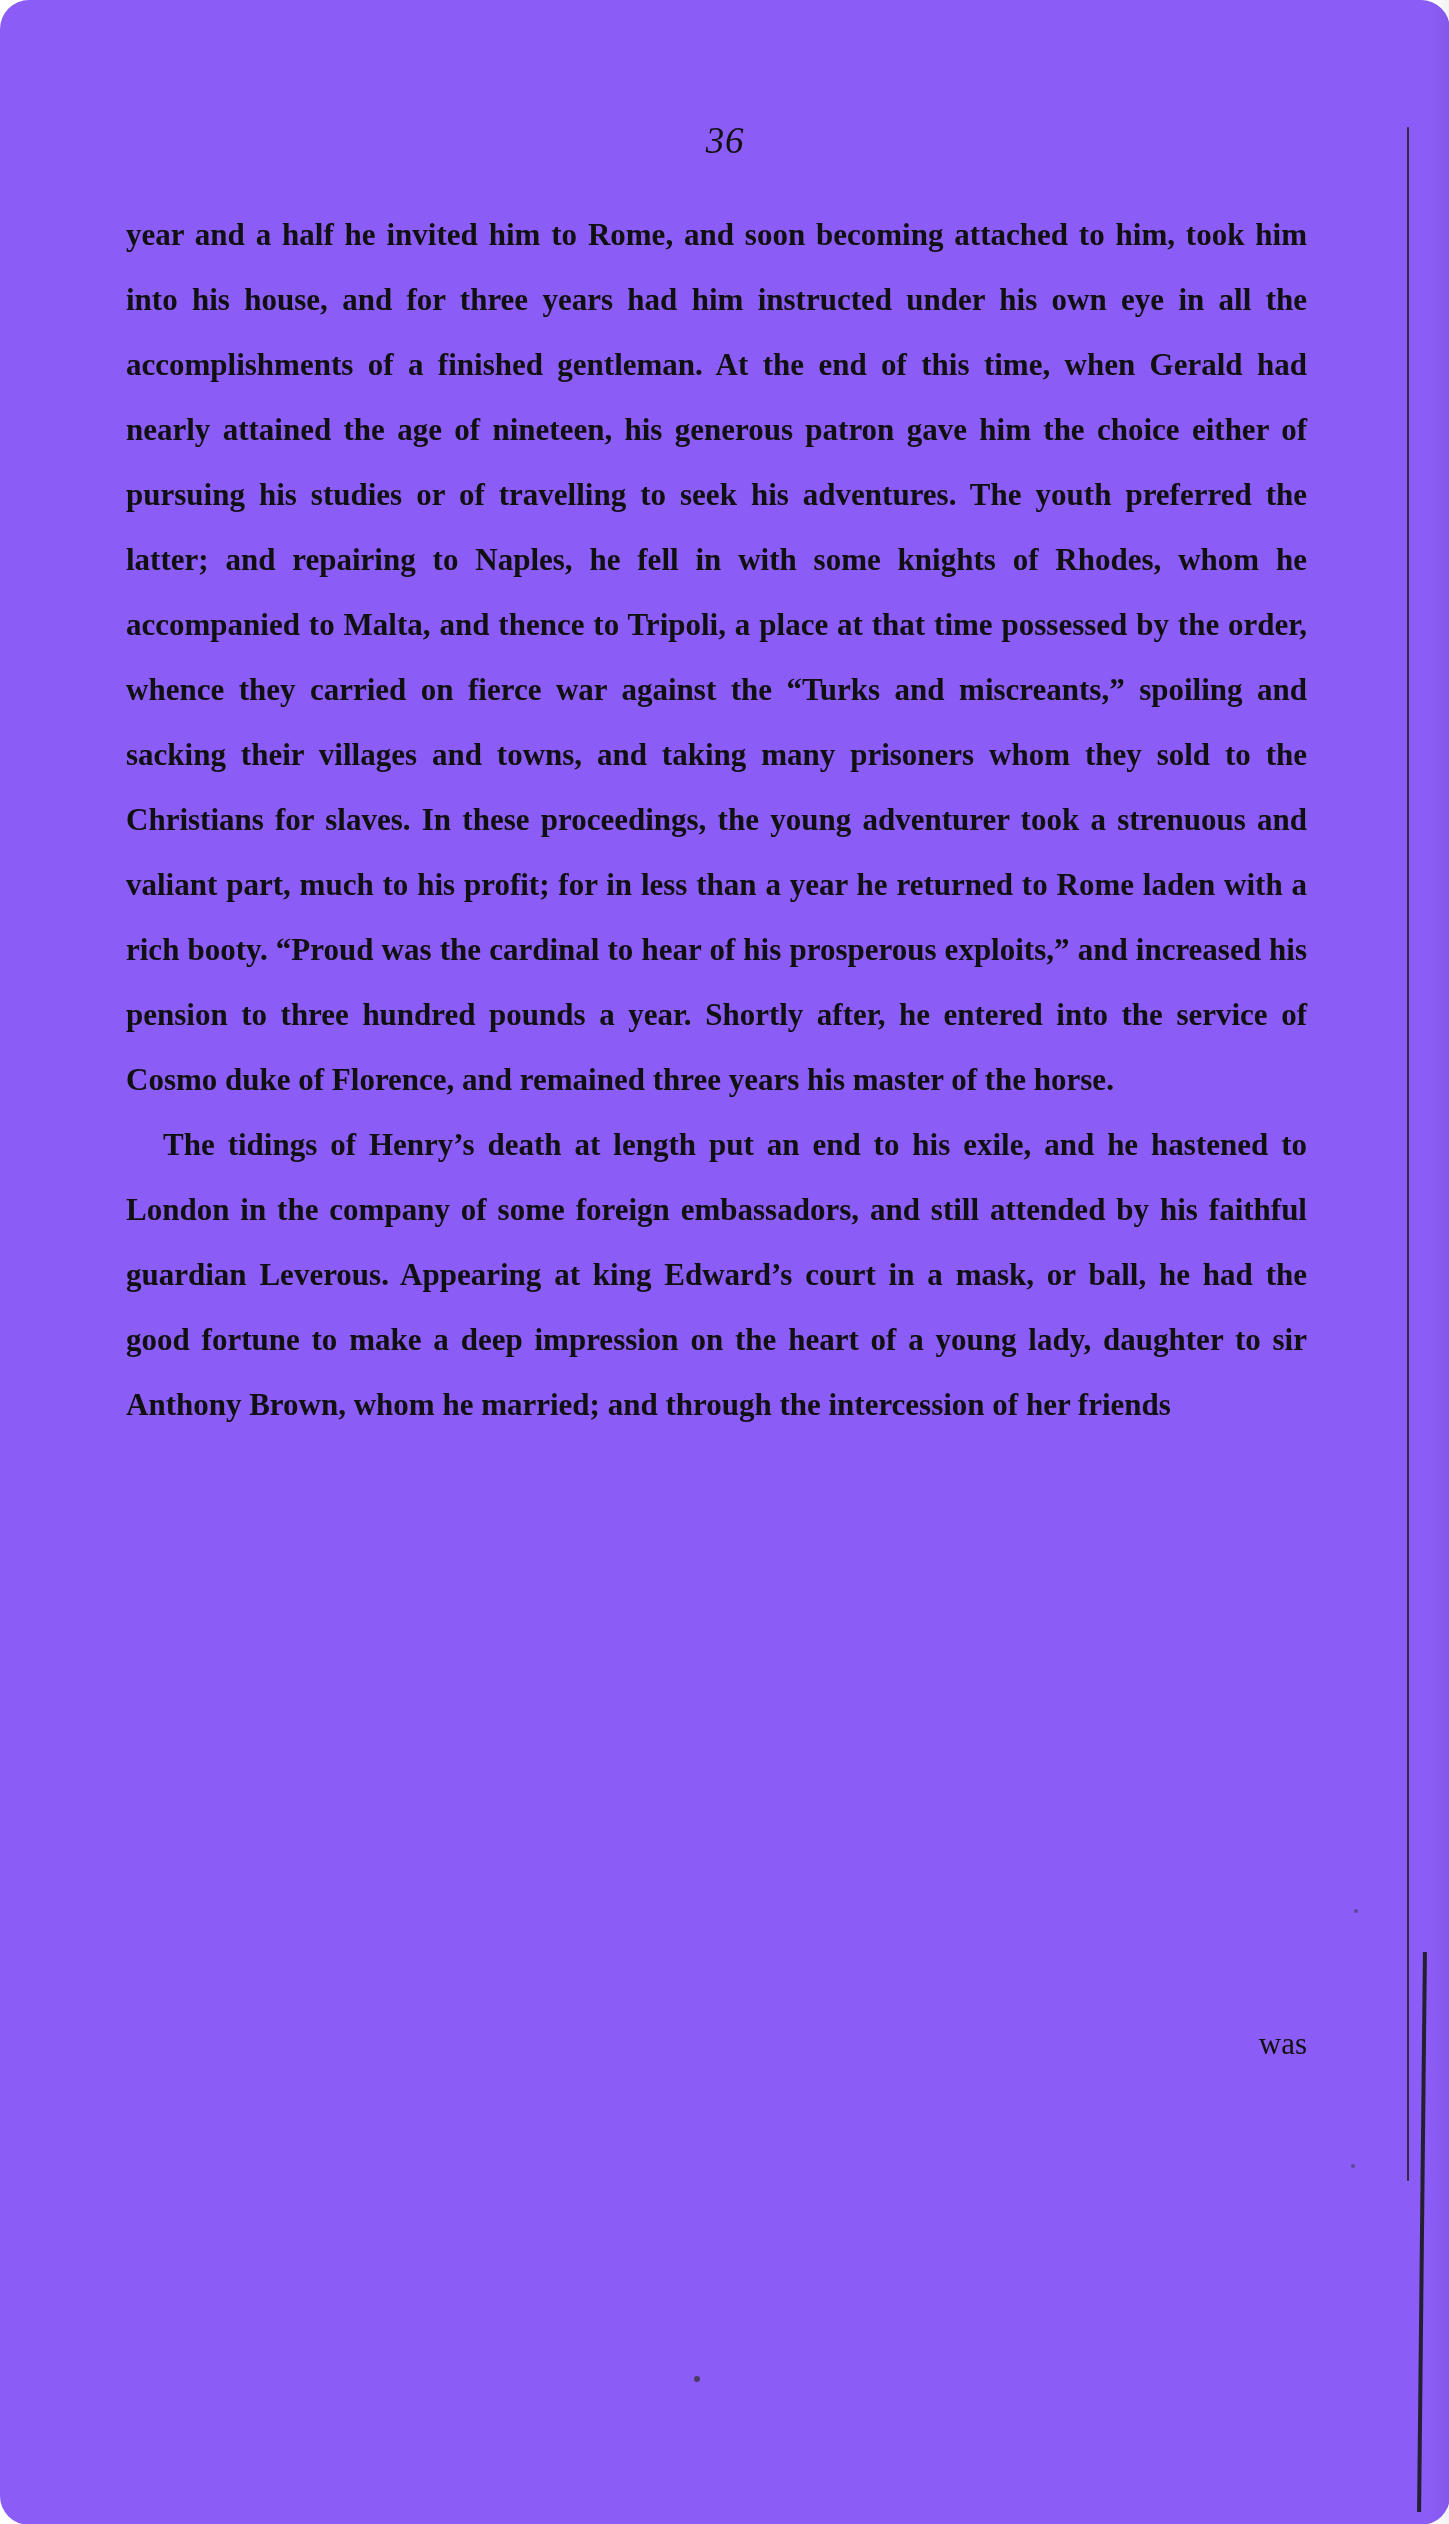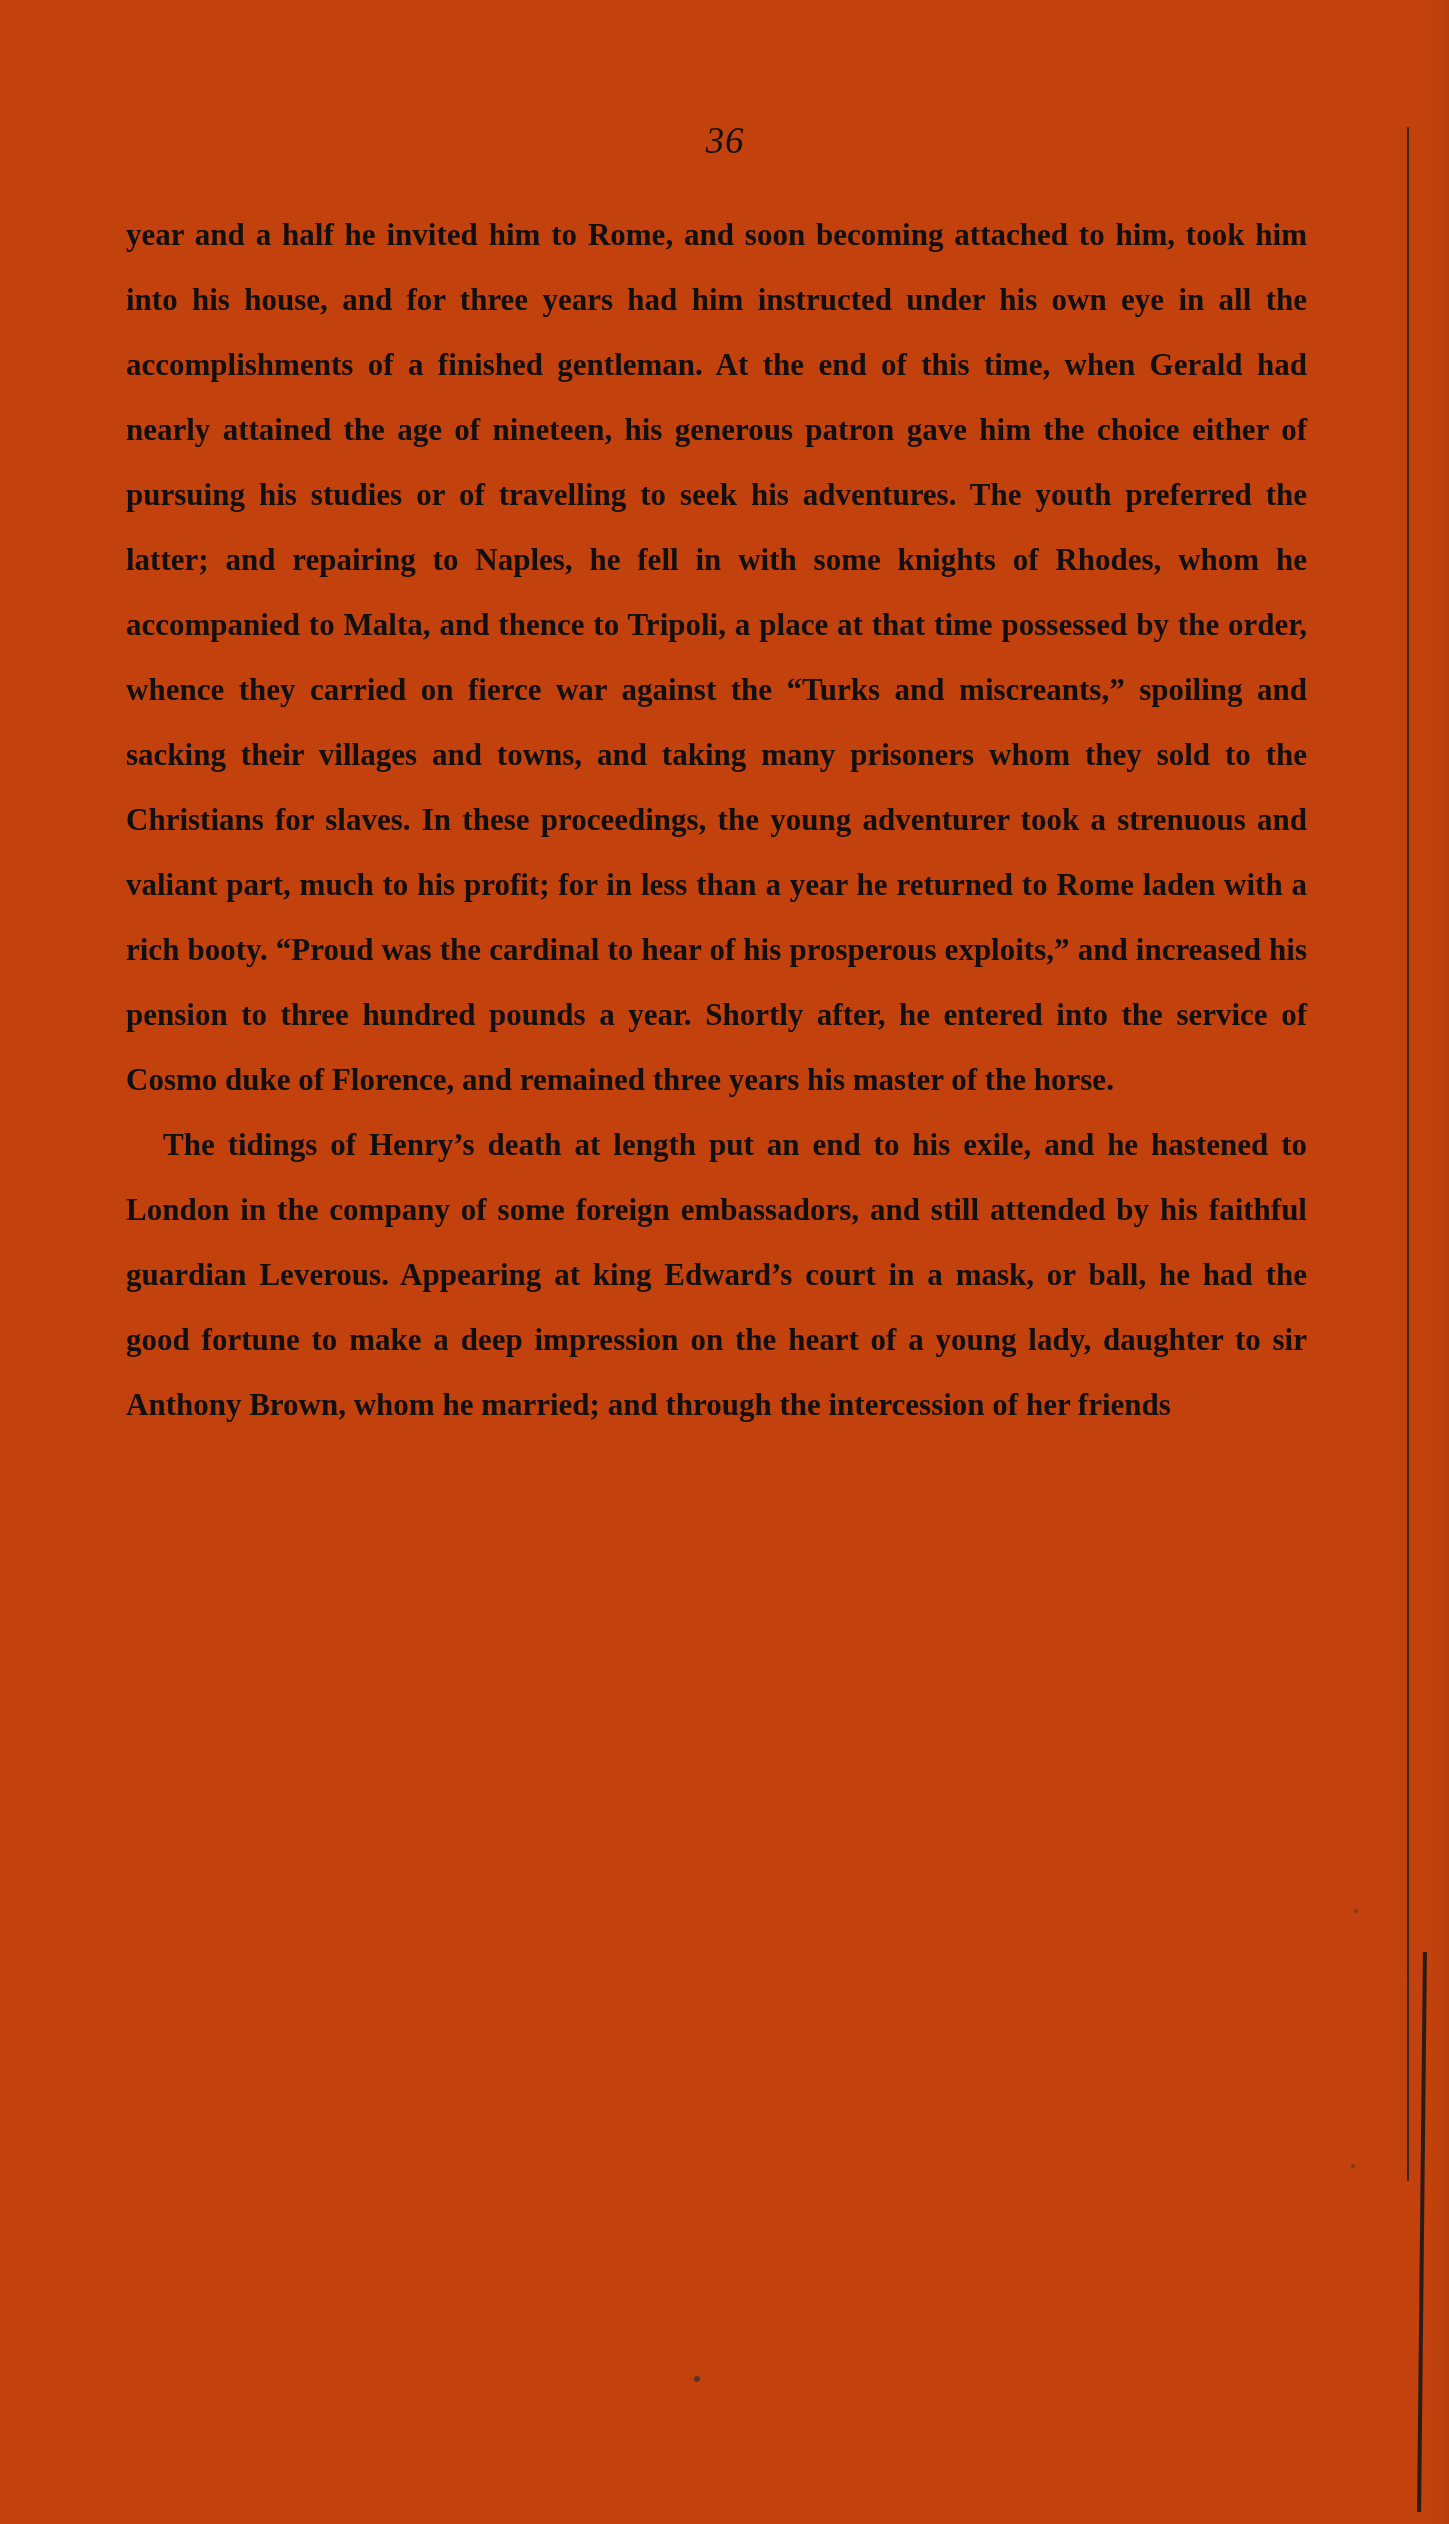--- a/index.html
+++ b/index.html
@@ -13,21 +13,22 @@
     position: relative;
     font-family: "Liberation Serif", serif;
     color: #141414;
     overflow: hidden;
   }
 
   
   #page {
     position: absolute;
     inset: 0;
-    background: #c2410c;
+    background: #8b5cf6;
+    border-radius: 29px;
   }
 
   
   #scan-edge {
     position: absolute;
     top: 0;
     right: 0;
     width: 51px;
     height: 100%;
     background: linear-gradient(to right, rgba(255,255,255,0) 0%, rgba(255,255,255,0) 60%, rgba(0,0,0,0.05) 100%);
@@ -117,20 +118,21 @@
 
 <div id="page">
 
   <div id="page-number">36</div>
 
   <div id="text-block">
     <p class="para">year and a half he invited him to Rome, and soon becoming attached to him, took him into his house, and for three years had him instructed under his own eye in all the accomplishments of a finished gentleman. At the end of this time, when Gerald had nearly attained the age of nineteen, his generous patron gave him the choice either of pursuing his studies or of travelling to seek his adventures.  The youth preferred the latter; and repairing to Naples, he fell in with some knights of Rhodes, whom he accompanied to Malta, and thence to Tripoli, a place at that time possessed by the order, whence they carried on fierce war against the “Turks and miscreants,” spoiling and sacking their villages and towns, and taking many prisoners whom they sold to the Christians for slaves. In these proceedings, the young adventurer took a strenuous and valiant part, much to his profit; for in less than a year he returned to Rome laden with a rich booty.  “Proud was the cardinal to hear of his prosperous exploits,” and increased his pension to three hundred pounds a year.  Shortly after, he entered into the service of Cosmo duke of Florence, and remained three years his master of the horse.</p>
     <p class="para indent">The tidings of Henry’s death at length put an end to his exile, and he hastened to London in the company of some foreign embassadors, and still attended by his faithful guardian Leverous.  Appearing at king Edward’s court in a mask, or ball, he had the good fortune to make a deep impression on the heart of a young lady, daughter to sir Anthony Brown, whom he married; and through the intercession of her friends</p>
   </div>
 
+  <div id="catchword">was</div>
 
   <div id="scan-rule"></div>
   <div id="scan-rule-2"></div>
   <div id="scan-edge"></div>
 
   <div class="speck" id="speck-1"></div>
   <div class="speck" id="speck-2"></div>
   <div class="speck" id="speck-3"></div>
 
 </div>

